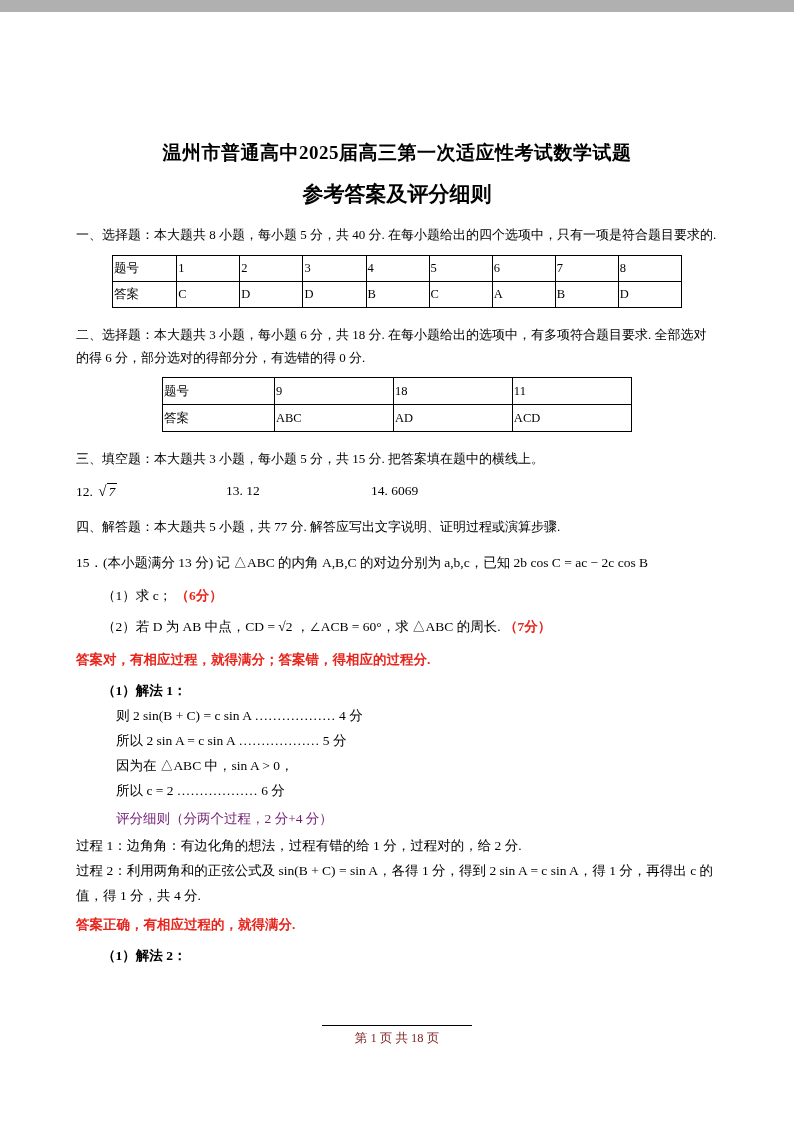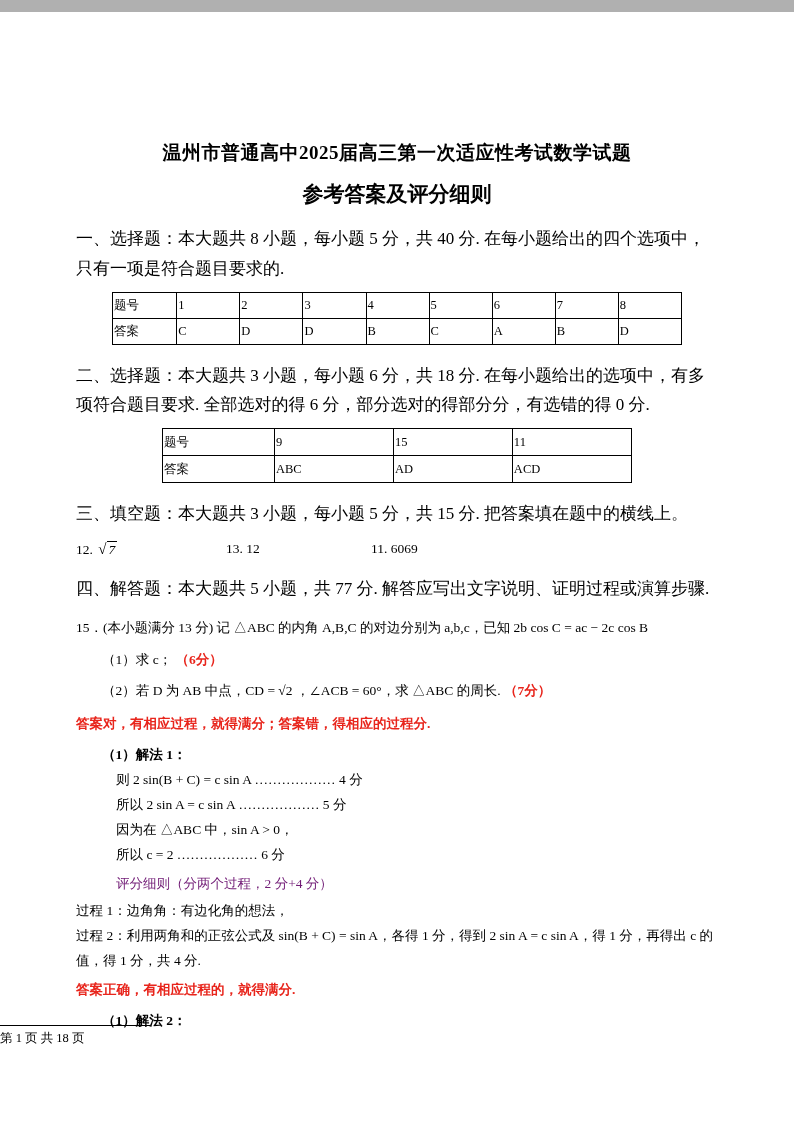--- a/index.html
+++ b/index.html
@@ -29,21 +29,21 @@
     color: #000;
   }
   .subtitle {
     text-align: center;
     font-weight: bold;
     font-size: 21px;
     margin: 14px 0 0 0;
     color: #000;
   }
   .sec-head {
-    font-size: 17px;
+    font-size: 13px;
     margin-top: 16px;
     line-height: 1.75;
     color: #000;
   }
   .para {
     font-size: 13.5px;
     line-height: 1.85;
     color: #000;
     margin: 0;
   }
@@ -100,22 +100,23 @@
     display: flex;
     font-size: 13.5px;
     color: #000;
     line-height: 1.85;
   }
   .footer {
     position: absolute;
     left: 0;
     right: 0;
     bottom: 88px;
+    text-align: center;
     font-size: 12.5px;
-    color: #000000;
+    color: #7f1d1d;
   }
   .footer .line {
     display: inline-block;
     border-top: 1px solid #000;
     padding-top: 4px;
     width: 150px;
   }
 </style>
 </head>
 <body>
@@ -154,21 +155,21 @@
   </tbody>
     </table>
 
   <div class="sec-head">二、选择题：本大题共 3 小题，每小题 6 分，共 18 分. 在每小题给出的选项中，有多项符合题目要求. 全部选对的得 6 分，部分选对的得部分分，有选错的得 0 分.</div>
 
   <table class="ans t2">
     <tbody>
         <tr>
       <td class="hdr">题号</td>
       <td class="cell">9</td>
-      <td class="cell">15</td>
+      <td class="cell">18</td>
       <td class="cell">11</td>
     </tr>
     <tr>
       <td class="hdr">答案</td>
       <td class="cell">ABC</td>
       <td class="cell">AD</td>
       <td class="cell">ACD</td>
     </tr>
   </tbody>
     </table>
@@ -178,21 +179,21 @@
   <div class="fillrow">
     <div class="item fill-a">
       <span>12.</span>
       <span class="sqrt"><span class="radsym">√</span><span class="radicand">7</span></span>
     </div>
     <div class="item fill-b">
       <span>13.</span>
       <span>12</span>
     </div>
     <div class="item">
-      <span>11.</span>
+      <span>14.</span>
       <span>6069</span>
     </div>
   </div>
 
   <div class="sec-head">四、解答题：本大题共 5 小题，共 77 分. 解答应写出文字说明、证明过程或演算步骤.</div>
 
   <div class="para" style="margin-top:12px">15．(本小题满分 13 分) 记 △ABC 的内角 A,B,C 的对边分别为 a,b,c，已知 2b cos C = ac − 2c cos B</div>
 
   <div class="para indent1" style="margin-top:8px">
     <span>（1）求 c；</span>
@@ -221,20 +222,21 @@
   </div>
   <div class="para indent2">
     <span>所以 c = 2 ………………</span>
     <span>6 分</span>
   </div>
 
   <div class="para indent2 red" style="margin-top:4px">评分细则（分两个过程，2 分+4 分）</div>
 
   <div class="twocol" style="margin-top:2px">
     <span>过程 1：边角角：有边化角的想法，</span>
+    <span>过程有错的给 1 分，过程对的，给 2 分.</span>
   </div>
 
   <div class="para">过程 2：利用两角和的正弦公式及 sin(B + C) = sin A，各得 1 分，得到 2 sin A = c sin A，得 1 分，再得出 c 的值，得 1 分，共 4 分.</div>
 
   <div class="para redb" style="margin-top:4px">答案正确，有相应过程的，就得满分.</div>
 
   <div class="para indent1" style="margin-top:6px;font-weight:bold">（1）解法 2：</div>
 
   <div class="footer">
     <span class="line">第 1 页 共 18 页</span>

